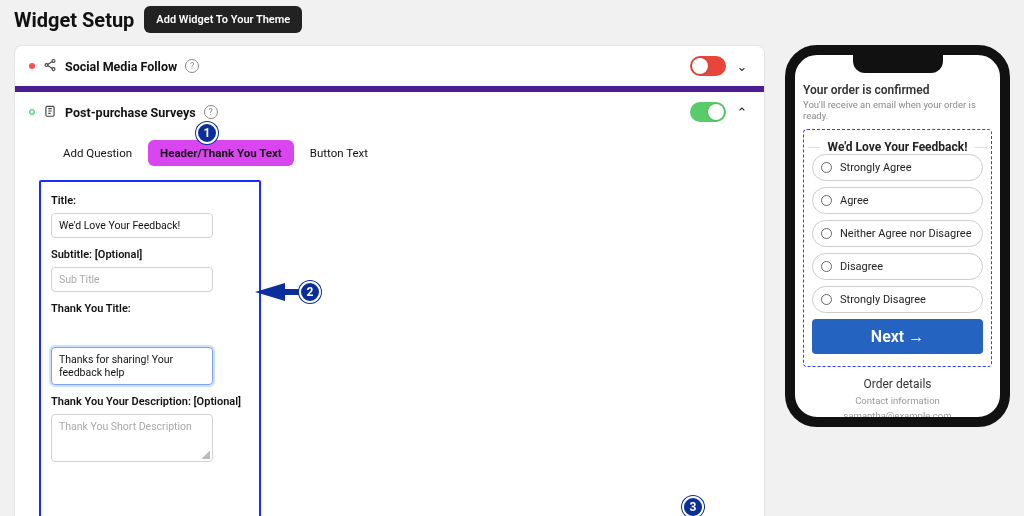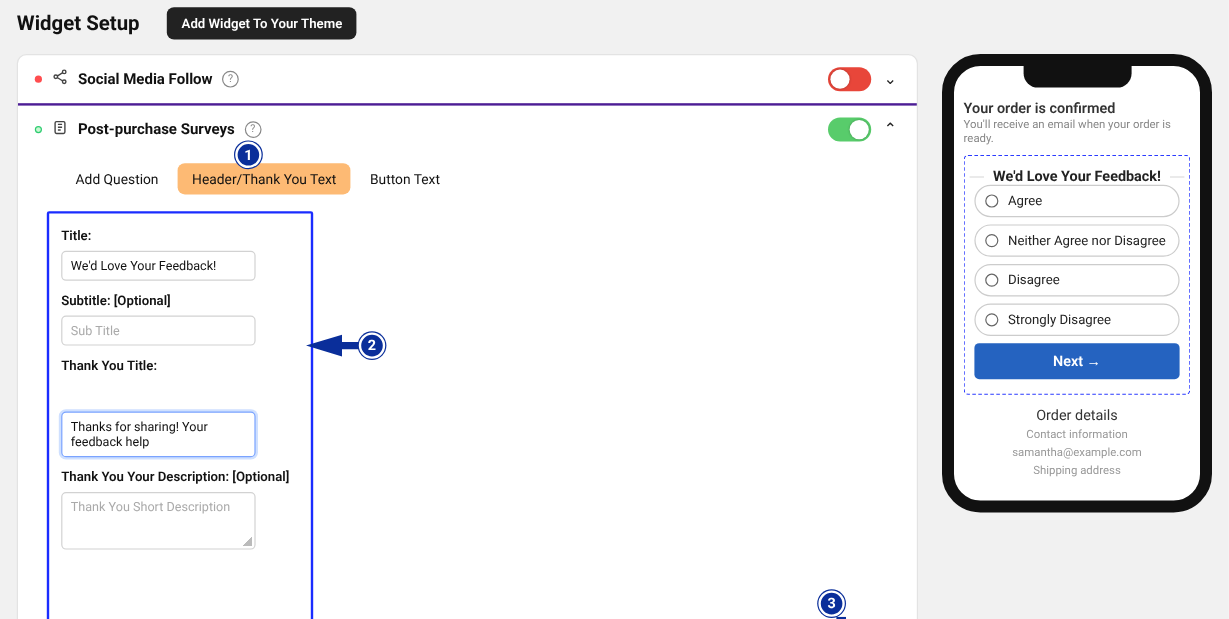--- a/index.html
+++ b/index.html
@@ -1,43 +1,43 @@
 <!DOCTYPE html>
 <html><head>
 <meta charset="utf-8">
 <style>
   * { box-sizing: border-box; margin: 0; padding: 0; font-family: -apple-system, BlinkMacSystemFont, "Segoe UI", Roboto, Arial, sans-serif; }
   body { background: #f1f1f1; width: 1024px; height: 516px; overflow: hidden; color: #111; }
   .page { display: flex; flex-direction: column; padding: 6px 14px 0 14px; }
   .top-row { display: flex; align-items: center; gap: 10px; margin-bottom: 12px; }
-  .page-title { font-size: 17px; font-weight: 700; }
-  .theme-btn { background: #222; color: #fff; border: none; border-radius: 6px; padding: 7px 12px; font-size: 11px; font-weight: 600; cursor: pointer; margin-left: 13px; }
+  .page-title { font-size: 20px; font-weight: 700; }
+  .theme-btn { background: #222; color: #fff; border: none; border-radius: 6px; padding: 7px 12px; font-size: 11px; font-weight: 600; cursor: pointer; }
   .work { display: flex; gap: 20px; }
   .left-col { flex: 1 1 auto; }
   .right-col { width: 225px; flex: 0 0 auto; }
   .card { background: #fff; border: 1px solid #e3e3e3; border-radius: 8px; }
 
-  .section-head { display: flex; align-items: center; padding: 10px 14px; gap: 8px; border-bottom: 2px solid #4c1d95; }
+  .section-head { display: flex; align-items: center; padding: 10px 14px; gap: 8px; border-bottom: 6px solid #4c1d95; }
   .section-head.last { border-bottom: none; }
   .dot { width:6px; height:6px; border-radius:50%; }
   .dot.red { background:#ff4d4f; }
   .dot.green { background:#c8f7d1; border: 1px solid #2ecc71;}
   .sec-icon { width:14px; text-align:center; color:#555; font-size:13px; }
   .sec-title { font-size:12.5px; font-weight:700; }
   .help-circle { width:14px; height:14px; border:1.2px solid #888; border-radius:50%; font-size:9px; display:flex; align-items:center; justify-content:center; color:#888; }
   .toggle { width:36px; height:20px; border-radius:10px; padding:2px; display:flex; align-items:center; }
   .toggle.on  { background:#58cc6b; justify-content:flex-end; }
   .toggle.off { background:#e8463a; justify-content:flex-start; }
   .toggle .knob { width:16px; height:16px; background:#fff; border-radius:50%; box-shadow:0 0 2px rgba(0,0,0,.3); }
   .chev { width:16px; text-align:center; font-size:13px; color:#222; user-select:none;}
 
   .section-body { padding: 8px 14px 14px 14px; }
   .tabs { display:flex; gap:4px; margin: 0 0 14px 22px; position:relative; }
   .tab { font-size:11.5px; padding:6px 12px; border-radius:6px; cursor:pointer; color:#111; }
-  .tab.active { background:#fdba74; font-weight:400; }
+  .tab.active { background:#d946ef; font-weight:700; }
 
   .form-frame { border: 2px solid #1a2cff; border-radius:2px; width: 222px; padding: 12px 10px 92px 10px; position:relative; margin-left: 10px;}
   .form-row { margin-bottom: 10px; }
   .form-label { font-size: 11px; font-weight:600; margin-bottom: 6px; }
   .form-input, .form-area { width: 162px; border:1px solid #d2d2d2; border-radius:4px; padding: 5px 7px; font-size:10.5px; background:#fff; }
   .form-input.focus { border-color:#7aa3ff; box-shadow:0 0 0 2px #cfe0ff;margin-top:32px; }
   .form-input .placeholder { color:#aaa; }
   .form-area { height:48px; color:#aaa; resize:vertical; position:relative; }
   .form-area::after { content:""; position:absolute; right:2px; bottom:2px; width:8px; height:8px; background: linear-gradient(135deg, transparent 50%, #bbb 50%);}
 
@@ -51,21 +51,21 @@
   .phone-scroll { padding: 28px 8px 0 8px; font-size:11px; color:#222; }
   .p-confirm { font-weight:600; color:#333; font-size:12px; }
   .p-sub { color:#888; font-size:9.5px; margin: 2px 0 8px 0; }
   .survey-box { border: 1.5px dashed #2b3bff; border-radius:4px; padding: 10px 8px 12px 8px; }
   .survey-head { text-align:center; font-weight:700; font-size:12px; margin: 0 10px; position:relative; }
   .survey-head::before, .survey-head::after { content:""; position:absolute; top:50%; width:12px; border-top:1px solid #ddd; }
   .survey-head::before { left:-14px; } .survey-head::after { right:-14px; }
   .survey-q { font-weight:700; font-size:12px; margin: 10px 0 8px 0; }
   .opt { border:1px solid #ccc; border-radius: 14px; padding: 6px 8px; display:flex; align-items:center; gap:8px; margin-bottom:6px; font-size:11px;}
   .opt .radio { width:11px; height:11px; border:1.5px solid #666; border-radius:50%; }
-  .next-btn { margin-top:6px; background:#2563c0; color:#fff; text-align:center; padding:8px 0; border-radius:4px; font-size:12px; font-weight:600; }
+  .next-btn { margin-top:6px; background:#2563c0; color:#fff; text-align:center; padding:8px 0; border-radius:4px; font-size:16px; font-weight:600; }
   .order-det { margin-top:10px; color:#555;text-align:center; }
   .order-det .hd { font-size:12px; color:#333; margin-bottom:4px; }
   .order-det .ln { font-size:9.5px; color:#999; margin-top:4px;}
 </style>
 </head>
 <body>
 
 <div class="page">
   <div class="top-row">
     <div class="page-title">Widget Setup</div>
@@ -157,20 +157,24 @@
     <div class="right-col">
       <div class="phone">
         <div class="notch"></div>
         <div class="phone-scroll">
           <div class="p-confirm">Your order is confirmed</div>
           <div class="p-sub">You'll receive an email when your order is ready.</div>
           <div class="survey-box">
             <div class="survey-head">We'd Love Your Feedback!</div>
             <div class="opt">
                 <span class="radio"></span>
+                <span>Strongly Agree</span>
+              </div>
+            <div class="opt">
+                <span class="radio"></span>
                 <span>Agree</span>
               </div>
             <div class="opt">
                 <span class="radio"></span>
                 <span>Neither Agree nor Disagree</span>
               </div>
             <div class="opt">
                 <span class="radio"></span>
                 <span>Disagree</span>
               </div>

